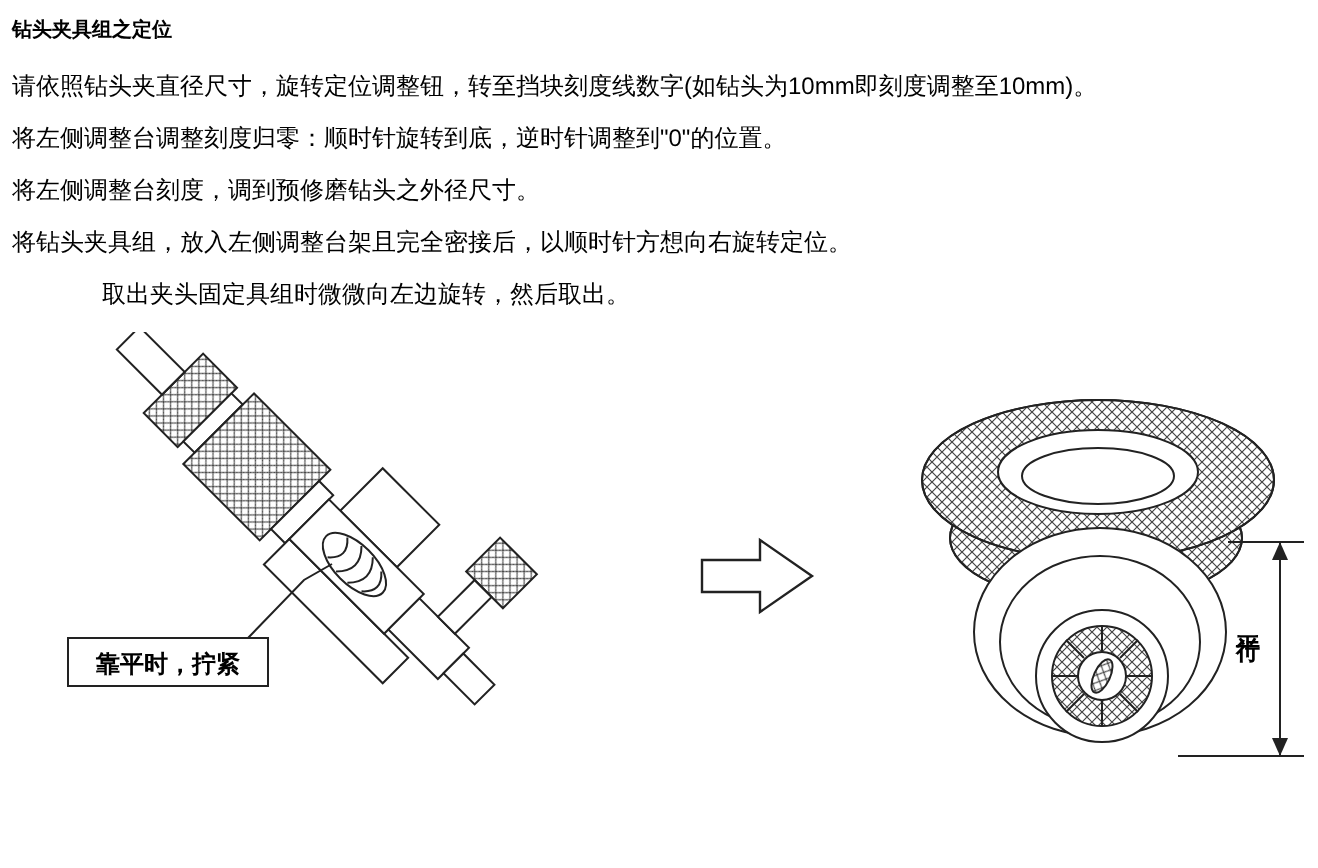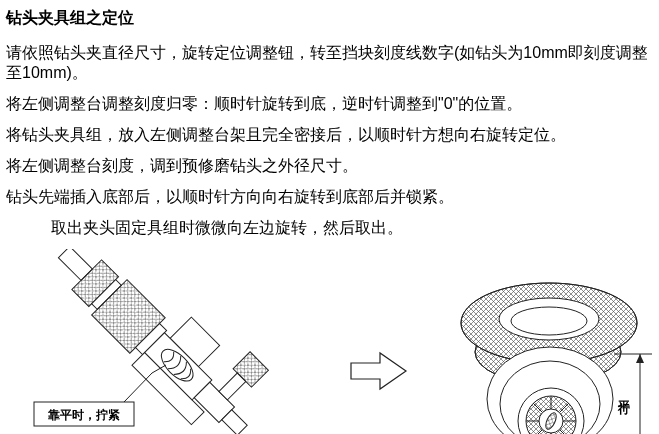--- a/index.html
+++ b/index.html
@@ -1,37 +1,36 @@
 <!DOCTYPE html>
 <html><head>
 <meta charset="utf-8">
 <style>
   html,body{margin:0;padding:0;background:#fff;color:#000;
     font-family:"Liberation Sans","DejaVu Sans",sans-serif;}
   body{width:659px;height:434px;overflow:hidden;}
   .content{padding:6px 8px 0 6px;}
-  .title{font-size:16px;font-weight:700;margin:2px 0 14px 0;}
-  .line{font-size:16px;line-height:1.25;margin:0 0 11px 0;}
+  .title{font-size:10px;font-weight:700;margin:2px 0 14px 0;}
+  .line{font-size:12px;line-height:1.25;margin:0 0 11px 0;}
   .line.gap{margin-top:9px;margin-left:45px;}
   .figure{position:relative;height:242px;width:659px;}
   .figure svg{display:block;position:absolute;left:0;top:0;}
   text{stroke:none;}
 </style>
 </head>
 <body>
 
 <div class="content">
 
   <h1 class="title">钻头夹具组之定位</h1>
 
   <p class="line">请依照钻头夹直径尺寸，旋转定位调整钮，转至挡块刻度线数字(如钻头为10mm即刻度调整至10mm)。</p>
   <p class="line">将左侧调整台调整刻度归零：顺时针旋转到底，逆时针调整到"0"的位置。</p>
+  <p class="line">将左侧调整台刻度，调到预修磨钻头之外径尺寸。</p>
   <p class="line">将钻头夹具组，放入左侧调整台架且完全密接后，以顺时针方想向右旋转定位。</p>
-  <p class="line">将左侧调整台刻度，调到预修磨钻头之外径尺寸。</p>
-  <p class="line">钻头先端插入底部后，以顺时针方向向右旋转到底部后并锁紧。</p>
   <p class="line gap">取出夹头固定具组时微微向左边旋转，然后取出。</p>
 
   <div class="figure">
     <svg width="659" height="242" viewBox="0 0 659 242" xmlns="http://www.w3.org/2000/svg">
       <defs>
         <pattern id="xh" patternUnits="userSpaceOnUse" width="5" height="5">
           <path d="M0,0 L5,5 M5,0 L0,5" stroke="#444" stroke-width="0.6"></path>
         </pattern>
       </defs>
 

